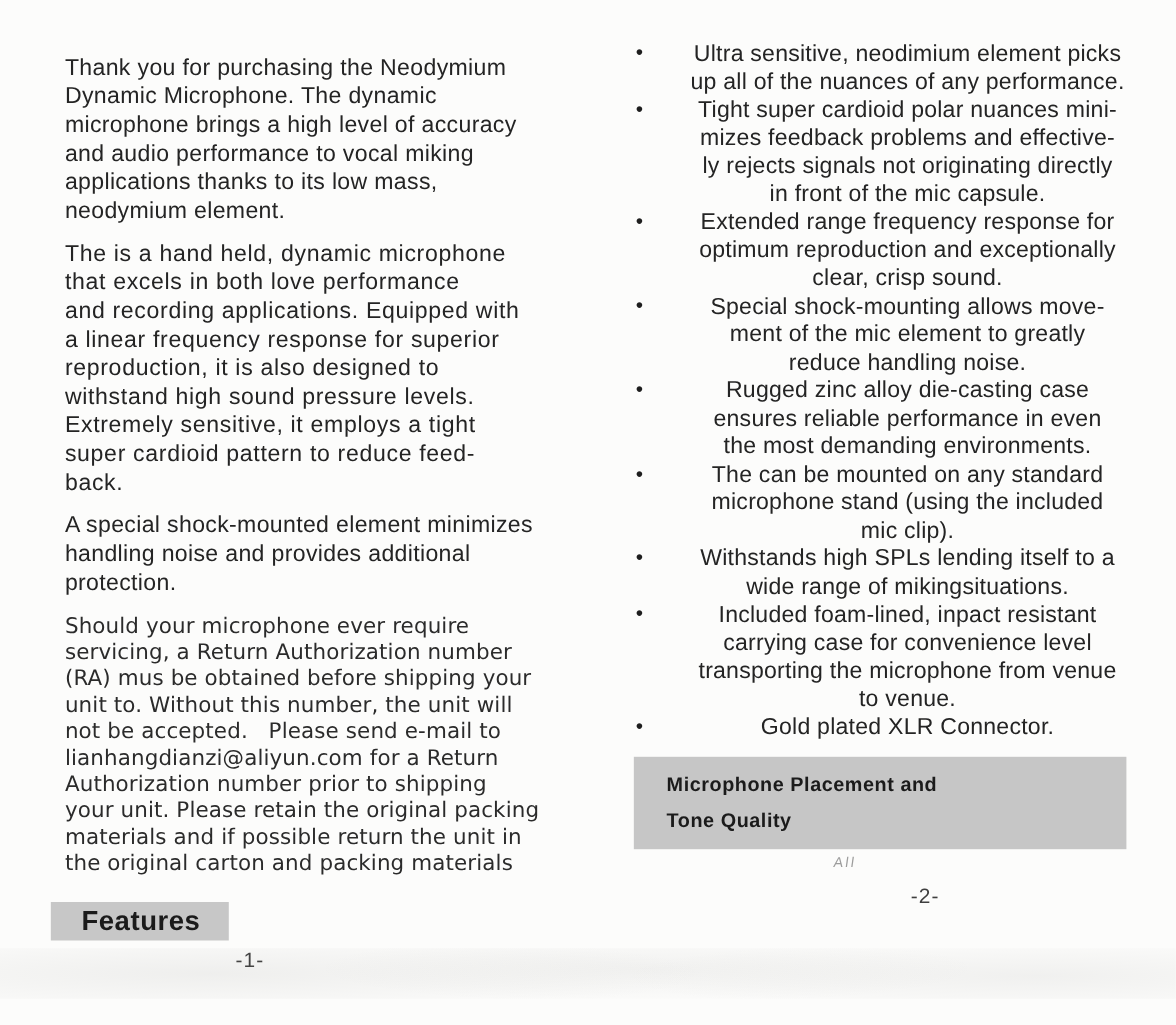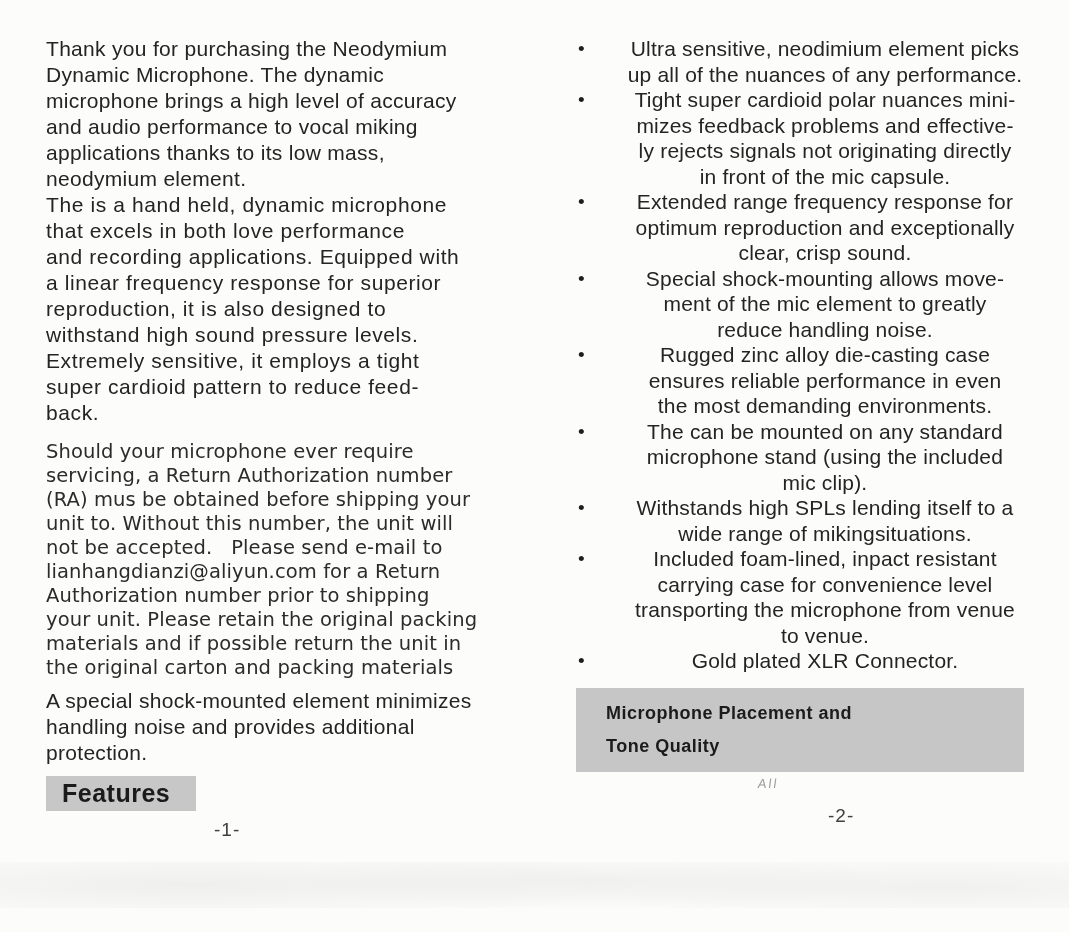--- a/index.html
+++ b/index.html
@@ -20,42 +20,42 @@
   }
   .col {
     position: absolute;
     top: 36px;
     overflow: hidden;
   }
   .col-left  { left: 46px;  width: 476px; height: 890px; }
   .col-right { left: 576px; width: 474px; height: 890px; }
 
   .t {
-    margin: 0;
+    margin: 13px;
     white-space: pre-wrap;
     font-size: 21px;
     line-height: 26px;
     letter-spacing: 0.3px;
     color: #242424;
   }
   .t.spread { letter-spacing: 0.6px; }
   .t.gap-s  { margin-top: 8px; }
   .t.gap-m  { margin-top: 14px; }
   .t.alt-font {
     font-family: "DejaVu Sans", sans-serif;
     font-size: 19.5px;
     line-height: 24px;
     letter-spacing: 0.1px;
     color: #2b2b2b;
   }
 
   .section-heading {
     display: inline-block;
     margin: 10px 0 0 0;
-    padding: 3px 26px 4px 16px;
+    padding: 3px 26px 4px 28px;
     background: #c7c7c7;
     font-weight: bold;
     font-size: 25px;
     line-height: 28px;
     letter-spacing: 0.5px;
     color: #1b1b1b;
     white-space: pre-wrap;
   }
   .section-heading.wide {
     display: block;
@@ -141,33 +141,33 @@
 neodymium element.</p>
     <p class="t spread">The is a hand held, dynamic microphone
 that excels in both love performance
 and recording applications. Equipped with
 a linear frequency response for superior
 reproduction, it is also designed to
 withstand high sound pressure levels.
 Extremely sensitive, it employs a tight
 super cardioid pattern to reduce feed-
 back.</p>
+    <p class="t gap-s">A special shock-mounted element minimizes
+handling noise and provides additional
+protection.</p>
     <p class="t alt-font gap-m">Should your microphone ever require
 servicing, a Return Authorization number
 (RA) mus be obtained before shipping your
 unit to. Without this number, the unit will
 not be accepted.   Please send e-mail to
 lianhangdianzi@aliyun.com for a Return
 Authorization number prior to shipping
 your unit. Please retain the original packing
 materials and if possible return the unit in
 the original carton and packing materials</p>
-    <p class="t gap-s">A special shock-mounted element minimizes
-handling noise and provides additional
-protection.</p>
     <h2 class="section-heading">Features</h2>
     <div class="page-num pn-left">-1-</div>
   </div>
 
   <div class="col col-right">
     <ul class="features-list">
       <li>
         <span class="bullet">•</span>
         <span class="btext">Ultra sensitive, neodimium element picks
 up all of the nuances of any performance.</span>

